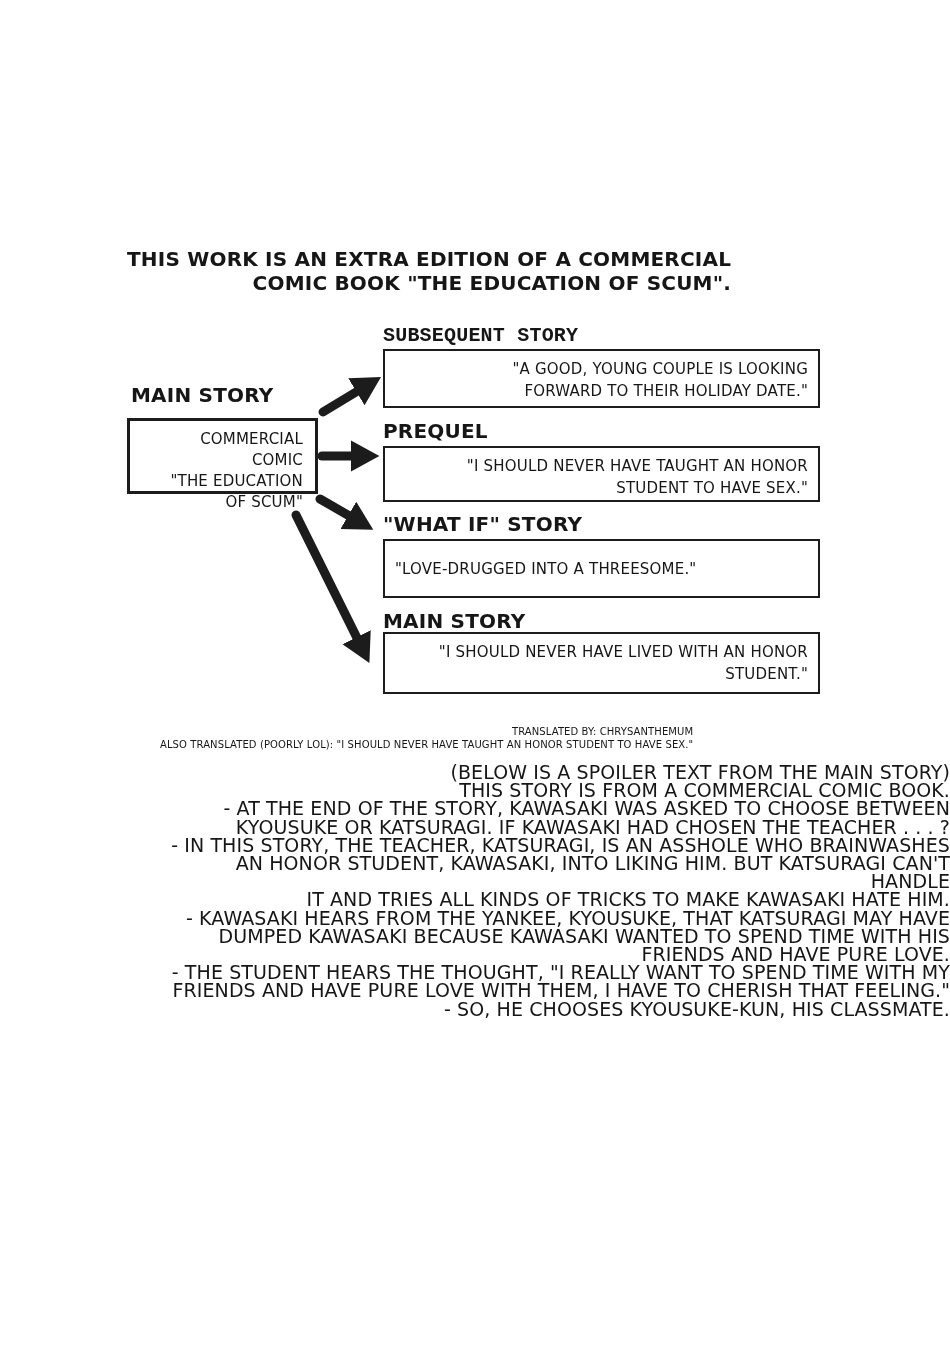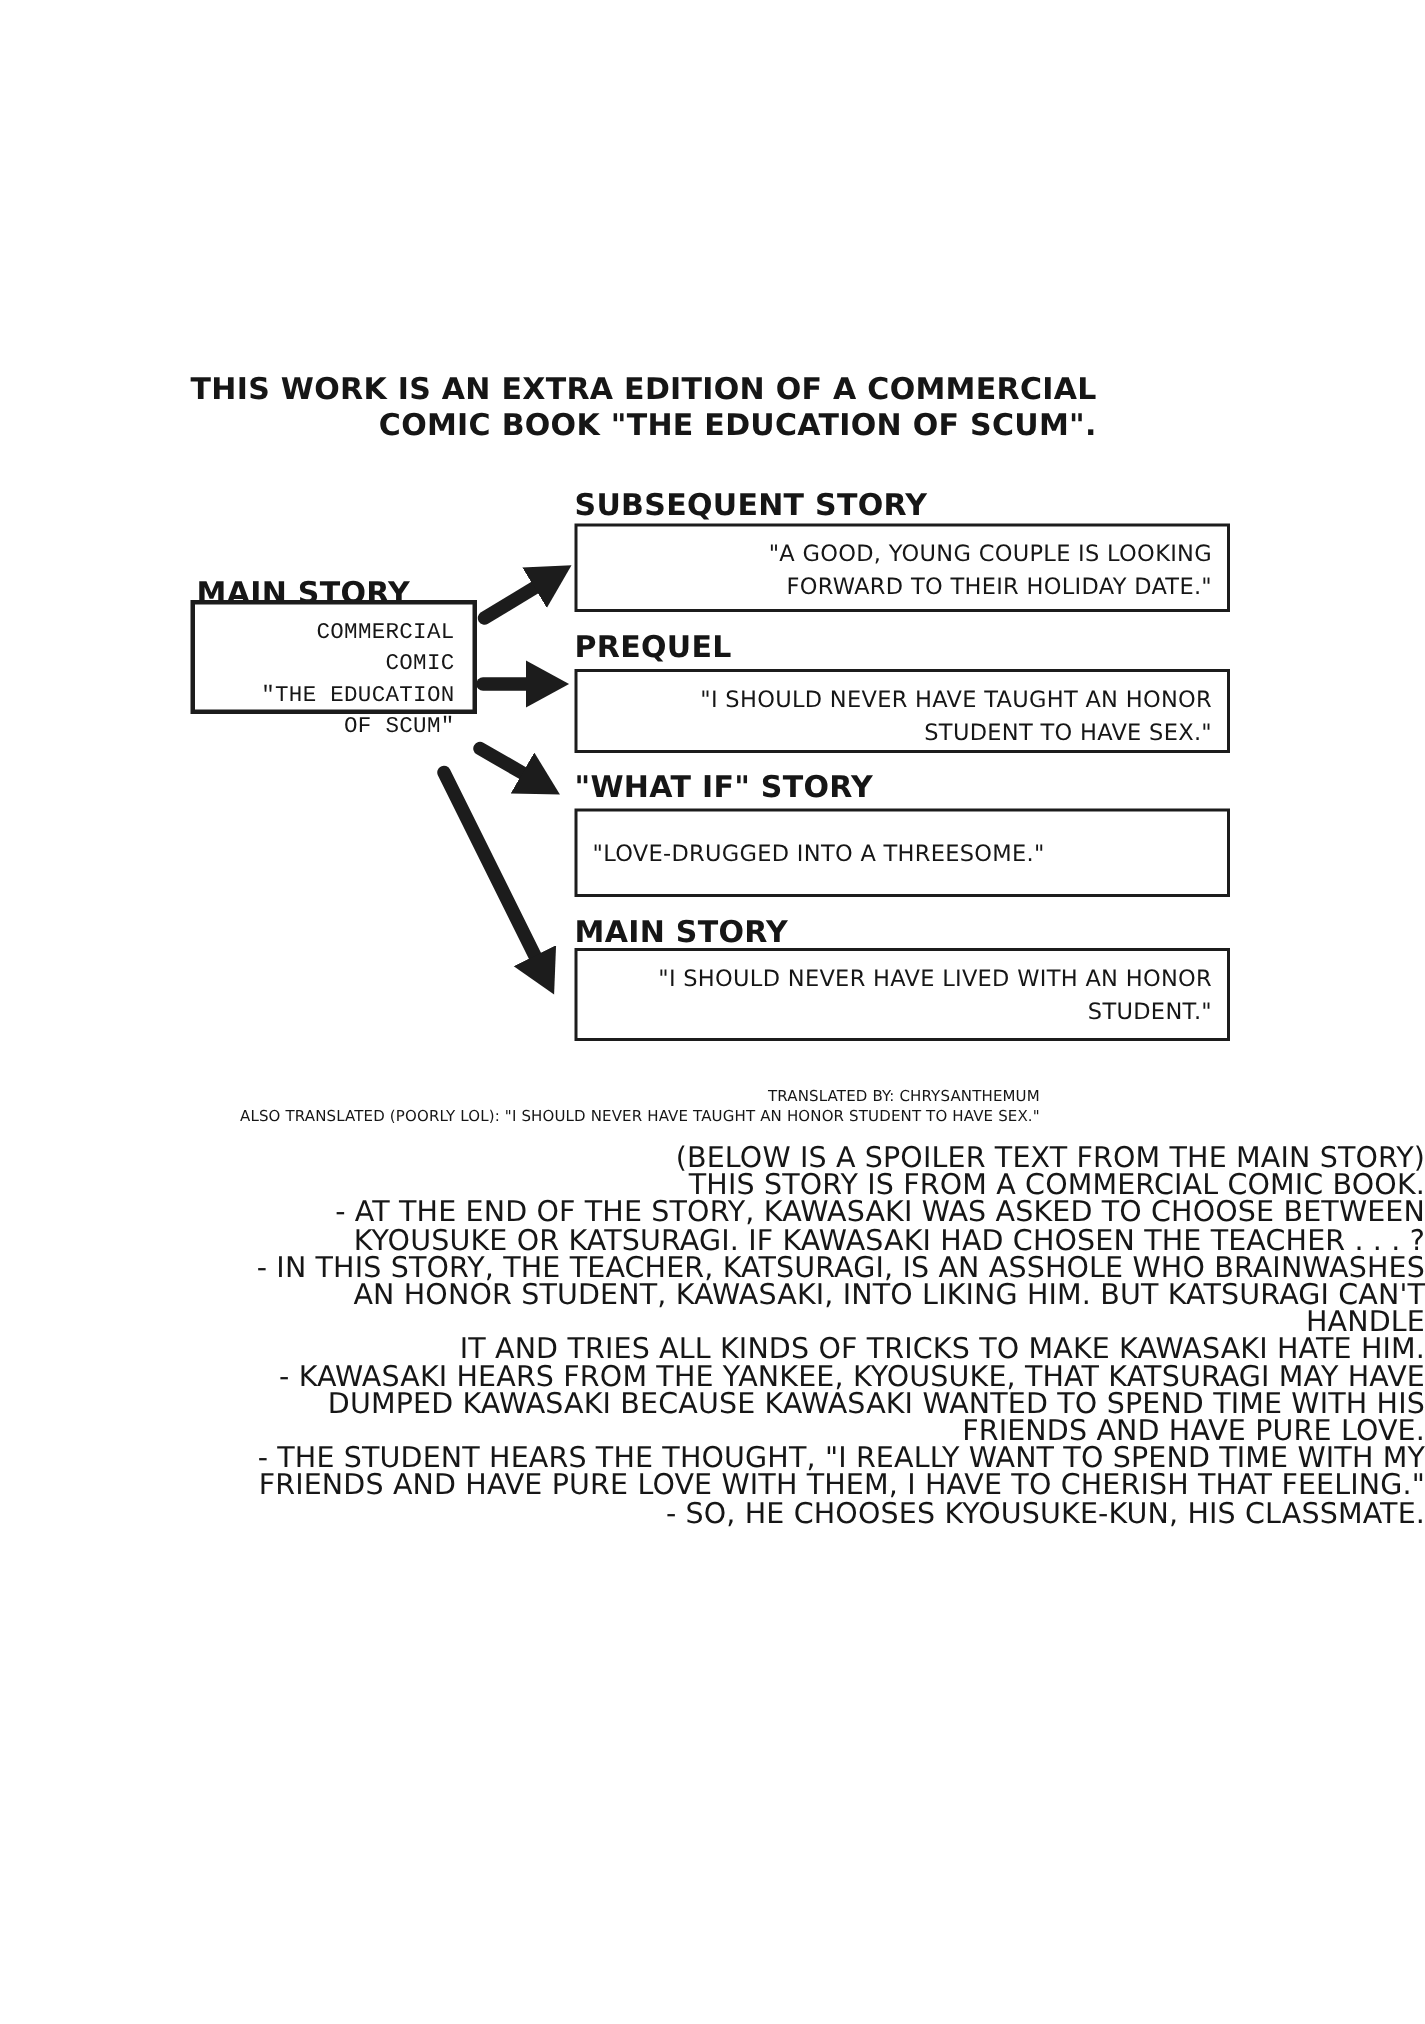--- a/index.html
+++ b/index.html
@@ -75,26 +75,26 @@
         <path d="M0,0 L3.2,1.75 L0,3.5 Z" fill="#1c1c1c"></path>
       </marker>
     </defs>
     <line x1="323" y1="412" x2="361" y2="389" stroke="#1c1c1c" stroke-width="9" stroke-linecap="round" marker-end="url(#ah)"></line>
     <line x1="322" y1="456" x2="356" y2="456" stroke="#1c1c1c" stroke-width="9" stroke-linecap="round" marker-end="url(#ah)"></line>
     <line x1="320" y1="499" x2="353" y2="518" stroke="#1c1c1c" stroke-width="9" stroke-linecap="round" marker-end="url(#ah)"></line>
     <line x1="296" y1="515" x2="359" y2="642" stroke="#1c1c1c" stroke-width="9" stroke-linecap="round" marker-end="url(#ah)"></line>
   </svg>
 
   <div class="abs flow-label" style="left:131px;top:383px;">MAIN STORY</div>
-  <div class="abs src-box pre" style="left:127px;top:400px;width:191px;height:76px;font-family:Liberation Mono, monospace;">COMMERCIAL
+  <div class="abs src-box pre" style="left:127px;top:418px;width:191px;height:76px;">COMMERCIAL
 COMIC
 "THE EDUCATION
 OF SCUM"</div>
 
-  <div class="abs flow-label" style="left:383px;top:324px;">SUBSEQUENT STORY</div>
+  <div class="abs flow-label" style="left:383px;top:324px;font-family:Liberation Mono, monospace;">SUBSEQUENT STORY</div>
   <div class="abs flow-box pre" style="left:383px;top:349px;width:437px;height:59px;">"A GOOD, YOUNG COUPLE IS LOOKING
 FORWARD TO THEIR HOLIDAY DATE."</div>
 
   <div class="abs flow-label" style="left:383px;top:419px;">PREQUEL</div>
   <div class="abs flow-box pre" style="left:383px;top:446px;width:437px;height:56px;">"I SHOULD NEVER HAVE TAUGHT AN HONOR
 STUDENT TO HAVE SEX."</div>
 
   <div class="abs flow-label" style="left:383px;top:512px;">"WHAT IF" STORY</div>
   <div class="abs flow-box center pre" style="left:383px;top:539px;width:437px;height:59px;">"LOVE-DRUGGED INTO A THREESOME."</div>
 

